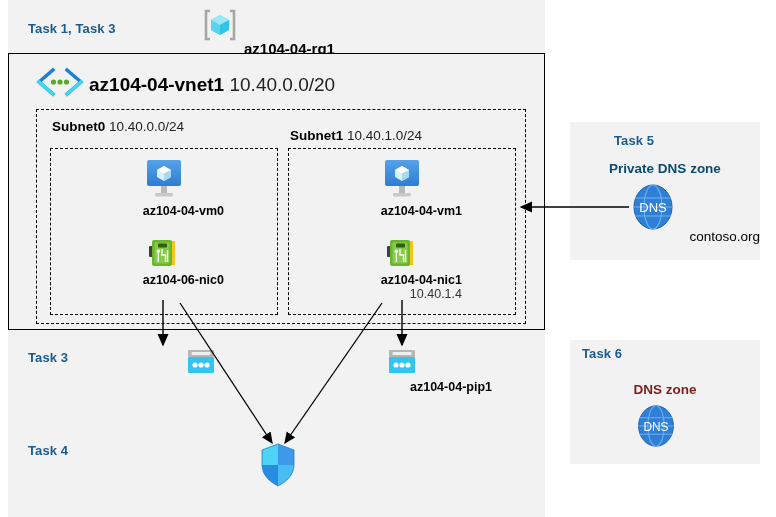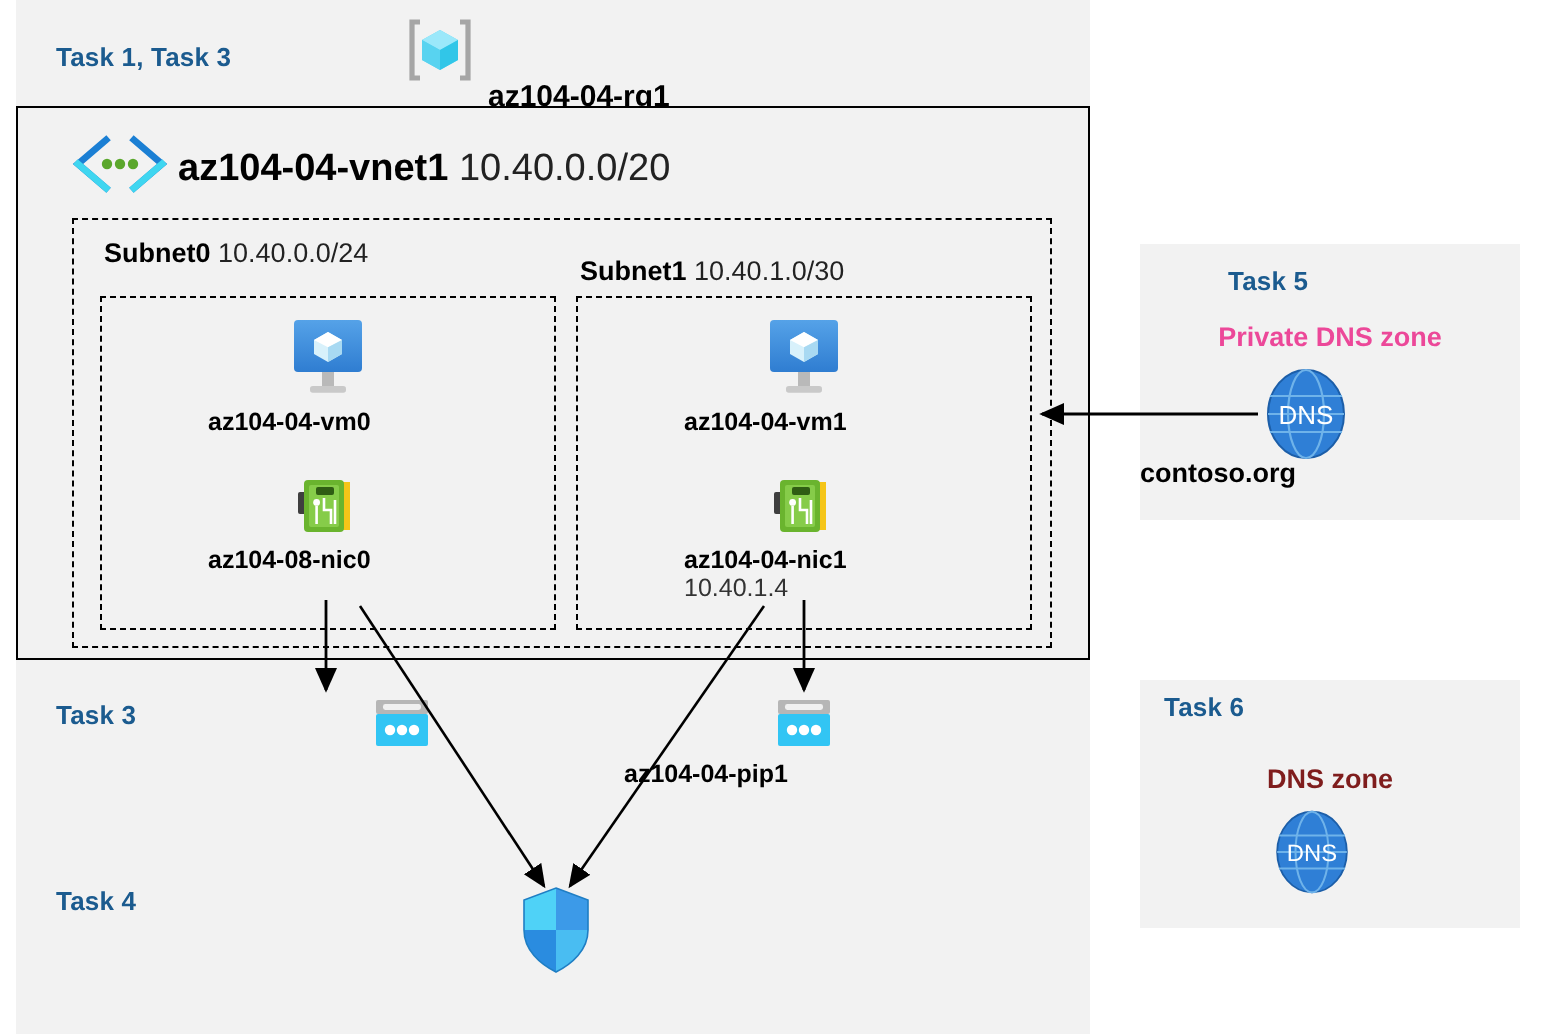--- a/index.html
+++ b/index.html
@@ -33,21 +33,21 @@
     background:transparent;
   }
   .hdr{
     position:absolute;
     white-space:nowrap;
     font-size:13.5px;
     color:#000;
   }
   .hdr .b{font-weight:bold;}
   .hdr .n{font-weight:normal;color:#222;}
-  .node{position:absolute;text-align:left;}
+  .node{position:absolute;text-align:right;}
   .node .cap{
     font-size:12.5px;
     font-weight:bold;
     color:#000;
     white-space:nowrap;
     margin-top:2px;
   }
   .node .sub{
     font-size:12.5px;
     font-weight:normal;
@@ -131,26 +131,26 @@
       <rect x="3" y="9" width="5" height="11" rx="1" fill="#3f3f3f"></rect>
       <rect x="6" y="3" width="20" height="26" rx="2" fill="#6ab42e"></rect>
       <rect x="8.5" y="5.5" width="15" height="21" rx="1" fill="#86cc49"></rect>
       <rect x="12" y="6.5" width="9" height="4" rx="1" fill="#2f5d13"></rect>
       <circle cx="12.3" cy="14.2" r="1.7" fill="#ffffff"></circle>
       <path d="M12.3 16 L12.3 25" stroke="#ffffff" stroke-width="1.3" fill="none"></path>
       <path d="M16 12 L16 18 L19.5 18 L19.5 25" stroke="#ffffff" stroke-width="1.3" fill="none"></path>
       <path d="M21.5 13 L21.5 25" stroke="#ffffff" stroke-width="1.3" fill="none"></path>
     </svg>
   </span>
-  <div class="cap">az104-08-nic0</div>
+  <div class="cap">az104-06-nic0</div>
 </div>
 
 <div class="hdr" style="left:290px;top:128px;">
   <span class="b">Subnet1</span>
-  <span class="n">10.40.1.0/30</span>
+  <span class="n">10.40.1.0/24</span>
 </div>
 
 <div class="dashed" style="left:288px;top:148px;width:228px;height:167px;"></div>
 
 <div class="node" style="left:342px;top:158px;width:120px;">
   <span class="icon">
     <svg width="48" height="44" viewBox="0 0 48 44" style="margin:0 auto;">
       <rect x="7" y="2" width="34" height="26" rx="2" fill="url(#vmg)"></rect>
       <polygon points="24,8 31,12 31,19 24,23 17,19 17,12" fill="#d8f1fb"></polygon>
       <polygon points="24,8 31,12 24,15.6 17,12" fill="#ffffff"></polygon>
@@ -227,31 +227,31 @@
         <rect x="5" y="23" width="16" height="22" fill="#2a8ce0"></rect>
         <rect x="21" y="23" width="16" height="22" fill="#49bdf2"></rect>
       </g>
       <path d="M21 2 L37 8 L37 23 C37 33 29 40 21 44 C13 40 5 33 5 23 L5 8 Z" fill="none" stroke="#1f7ec4" stroke-width="0.8"></path>
     </svg>
   </span>
 </div>
 
 <div class="panel" style="left:570px;top:122px;width:190px;height:138px;"></div>
 <div class="task-label" style="left:582px;top:133px;margin-left:32px;">Task 5</div>
-<div style="position:absolute;left:570px;top:161px;width:190px;text-align:center;font-size:13.5px;font-weight:bold;color:#ec4899;">Private DNS zone</div>
+<div style="position:absolute;left:570px;top:161px;width:190px;text-align:center;font-size:13.5px;font-weight:bold;color:#0c4a6e;">Private DNS zone</div>
 <div style="position:absolute;left:629px;top:183px;width:48px;height:48px;">
   <svg width="48" height="48" viewBox="0 0 48 48">
     <ellipse cx="24" cy="24" rx="19" ry="22" fill="#2f7fd6"></ellipse>
     <ellipse cx="24" cy="24" rx="19" ry="22" fill="none" stroke="#1c5ea8" stroke-width="1"></ellipse>
     <ellipse cx="24" cy="24" rx="9" ry="22" fill="none" stroke="#6fb3ea" stroke-width="1.1"></ellipse>
     <path d="M6 15 H42 M5 24 H43 M6 33 H42" stroke="#6fb3ea" stroke-width="1.1" fill="none"></path>
     <text x="24" y="29" text-anchor="middle" font-family="Liberation Sans, sans-serif" font-size="13" fill="#ffffff">DNS</text>
   </svg>
 </div>
-<div style="position:absolute;left:570px;top:229px;width:190px;text-align:left;font-size:13.5px;font-weight:bold;color:#000;">contoso.org</div>
+<div style="position:absolute;left:570px;top:229px;width:190px;text-align:right;font-size:13.5px;font-weight:normal;color:#000;">contoso.org</div>
 
 <div class="panel" style="left:570px;top:340px;width:190px;height:124px;"></div>
 <div class="task-label" style="left:582px;top:346px;">Task 6</div>
 <div style="position:absolute;left:570px;top:382px;width:190px;text-align:center;font-size:13.5px;font-weight:bold;color:#7f1d1d;">DNS zone</div>
 <div style="position:absolute;left:634px;top:404px;width:44px;height:44px;">
   <svg width="44" height="44" viewBox="0 0 48 48">
     <ellipse cx="24" cy="24" rx="19" ry="22" fill="#2f7fd6"></ellipse>
     <ellipse cx="24" cy="24" rx="19" ry="22" fill="none" stroke="#1c5ea8" stroke-width="1"></ellipse>
     <ellipse cx="24" cy="24" rx="9" ry="22" fill="none" stroke="#6fb3ea" stroke-width="1.1"></ellipse>
     <path d="M6 15 H42 M5 24 H43 M6 33 H42" stroke="#6fb3ea" stroke-width="1.1" fill="none"></path>

